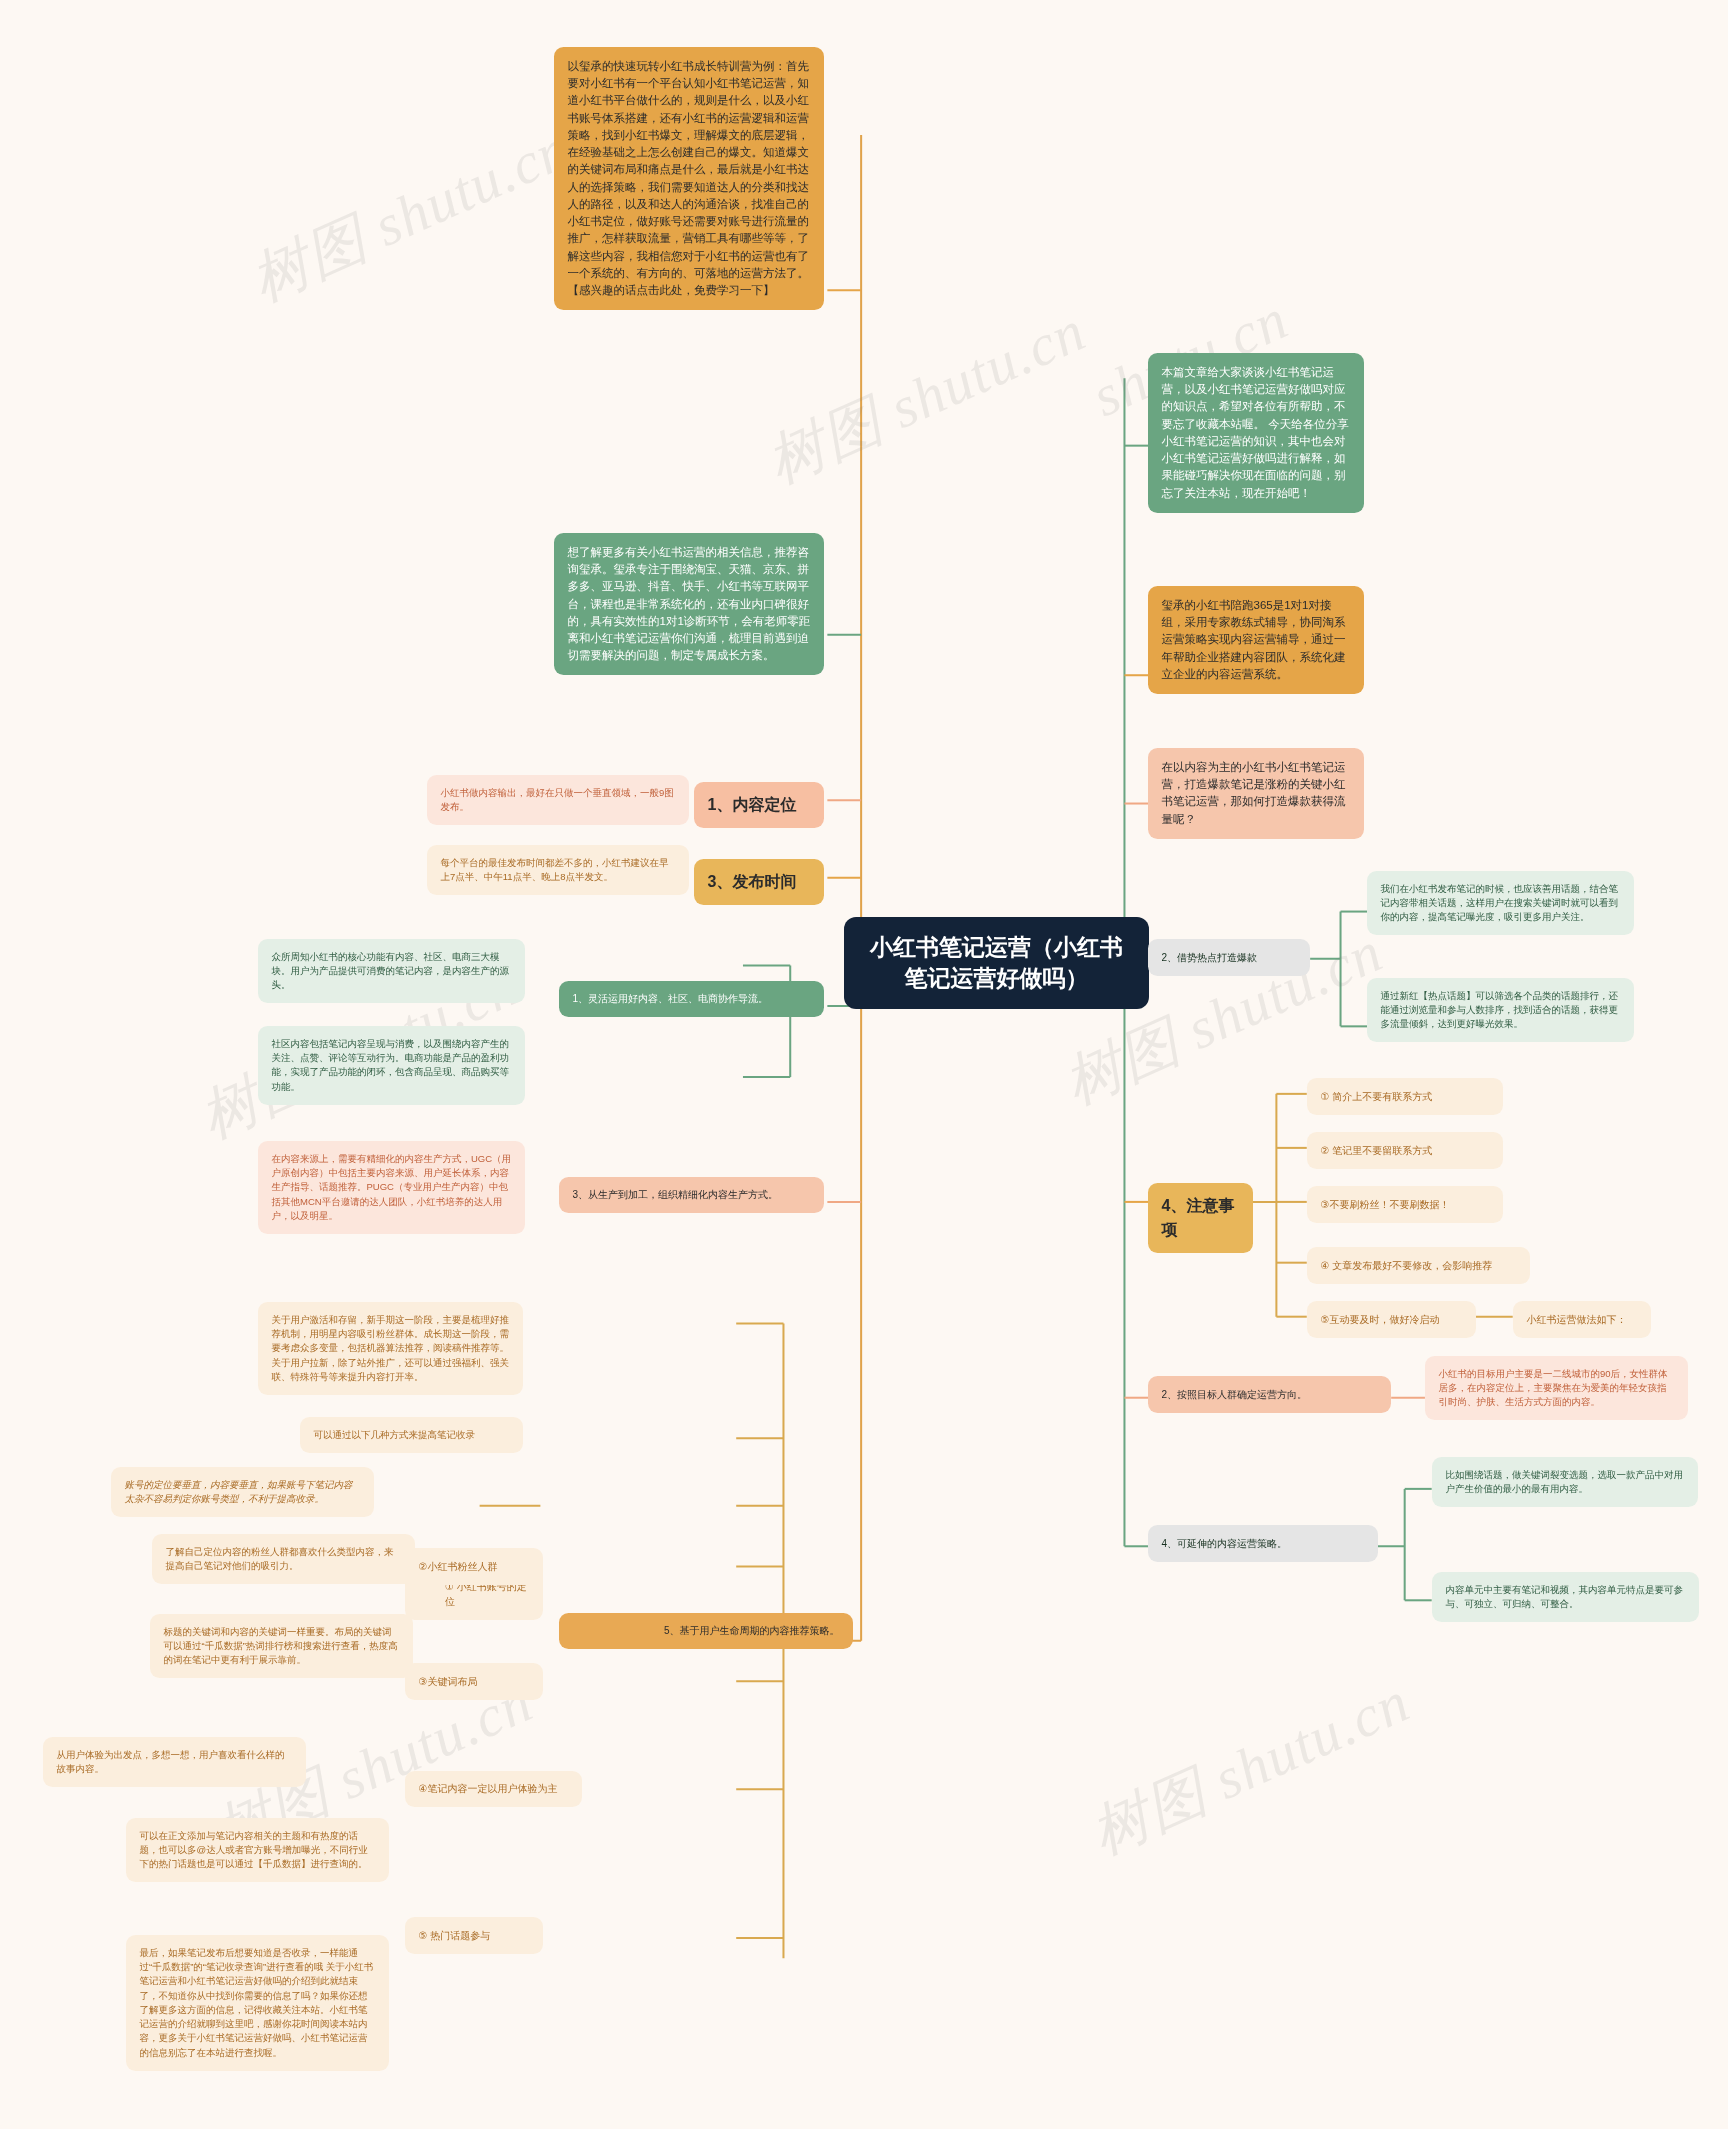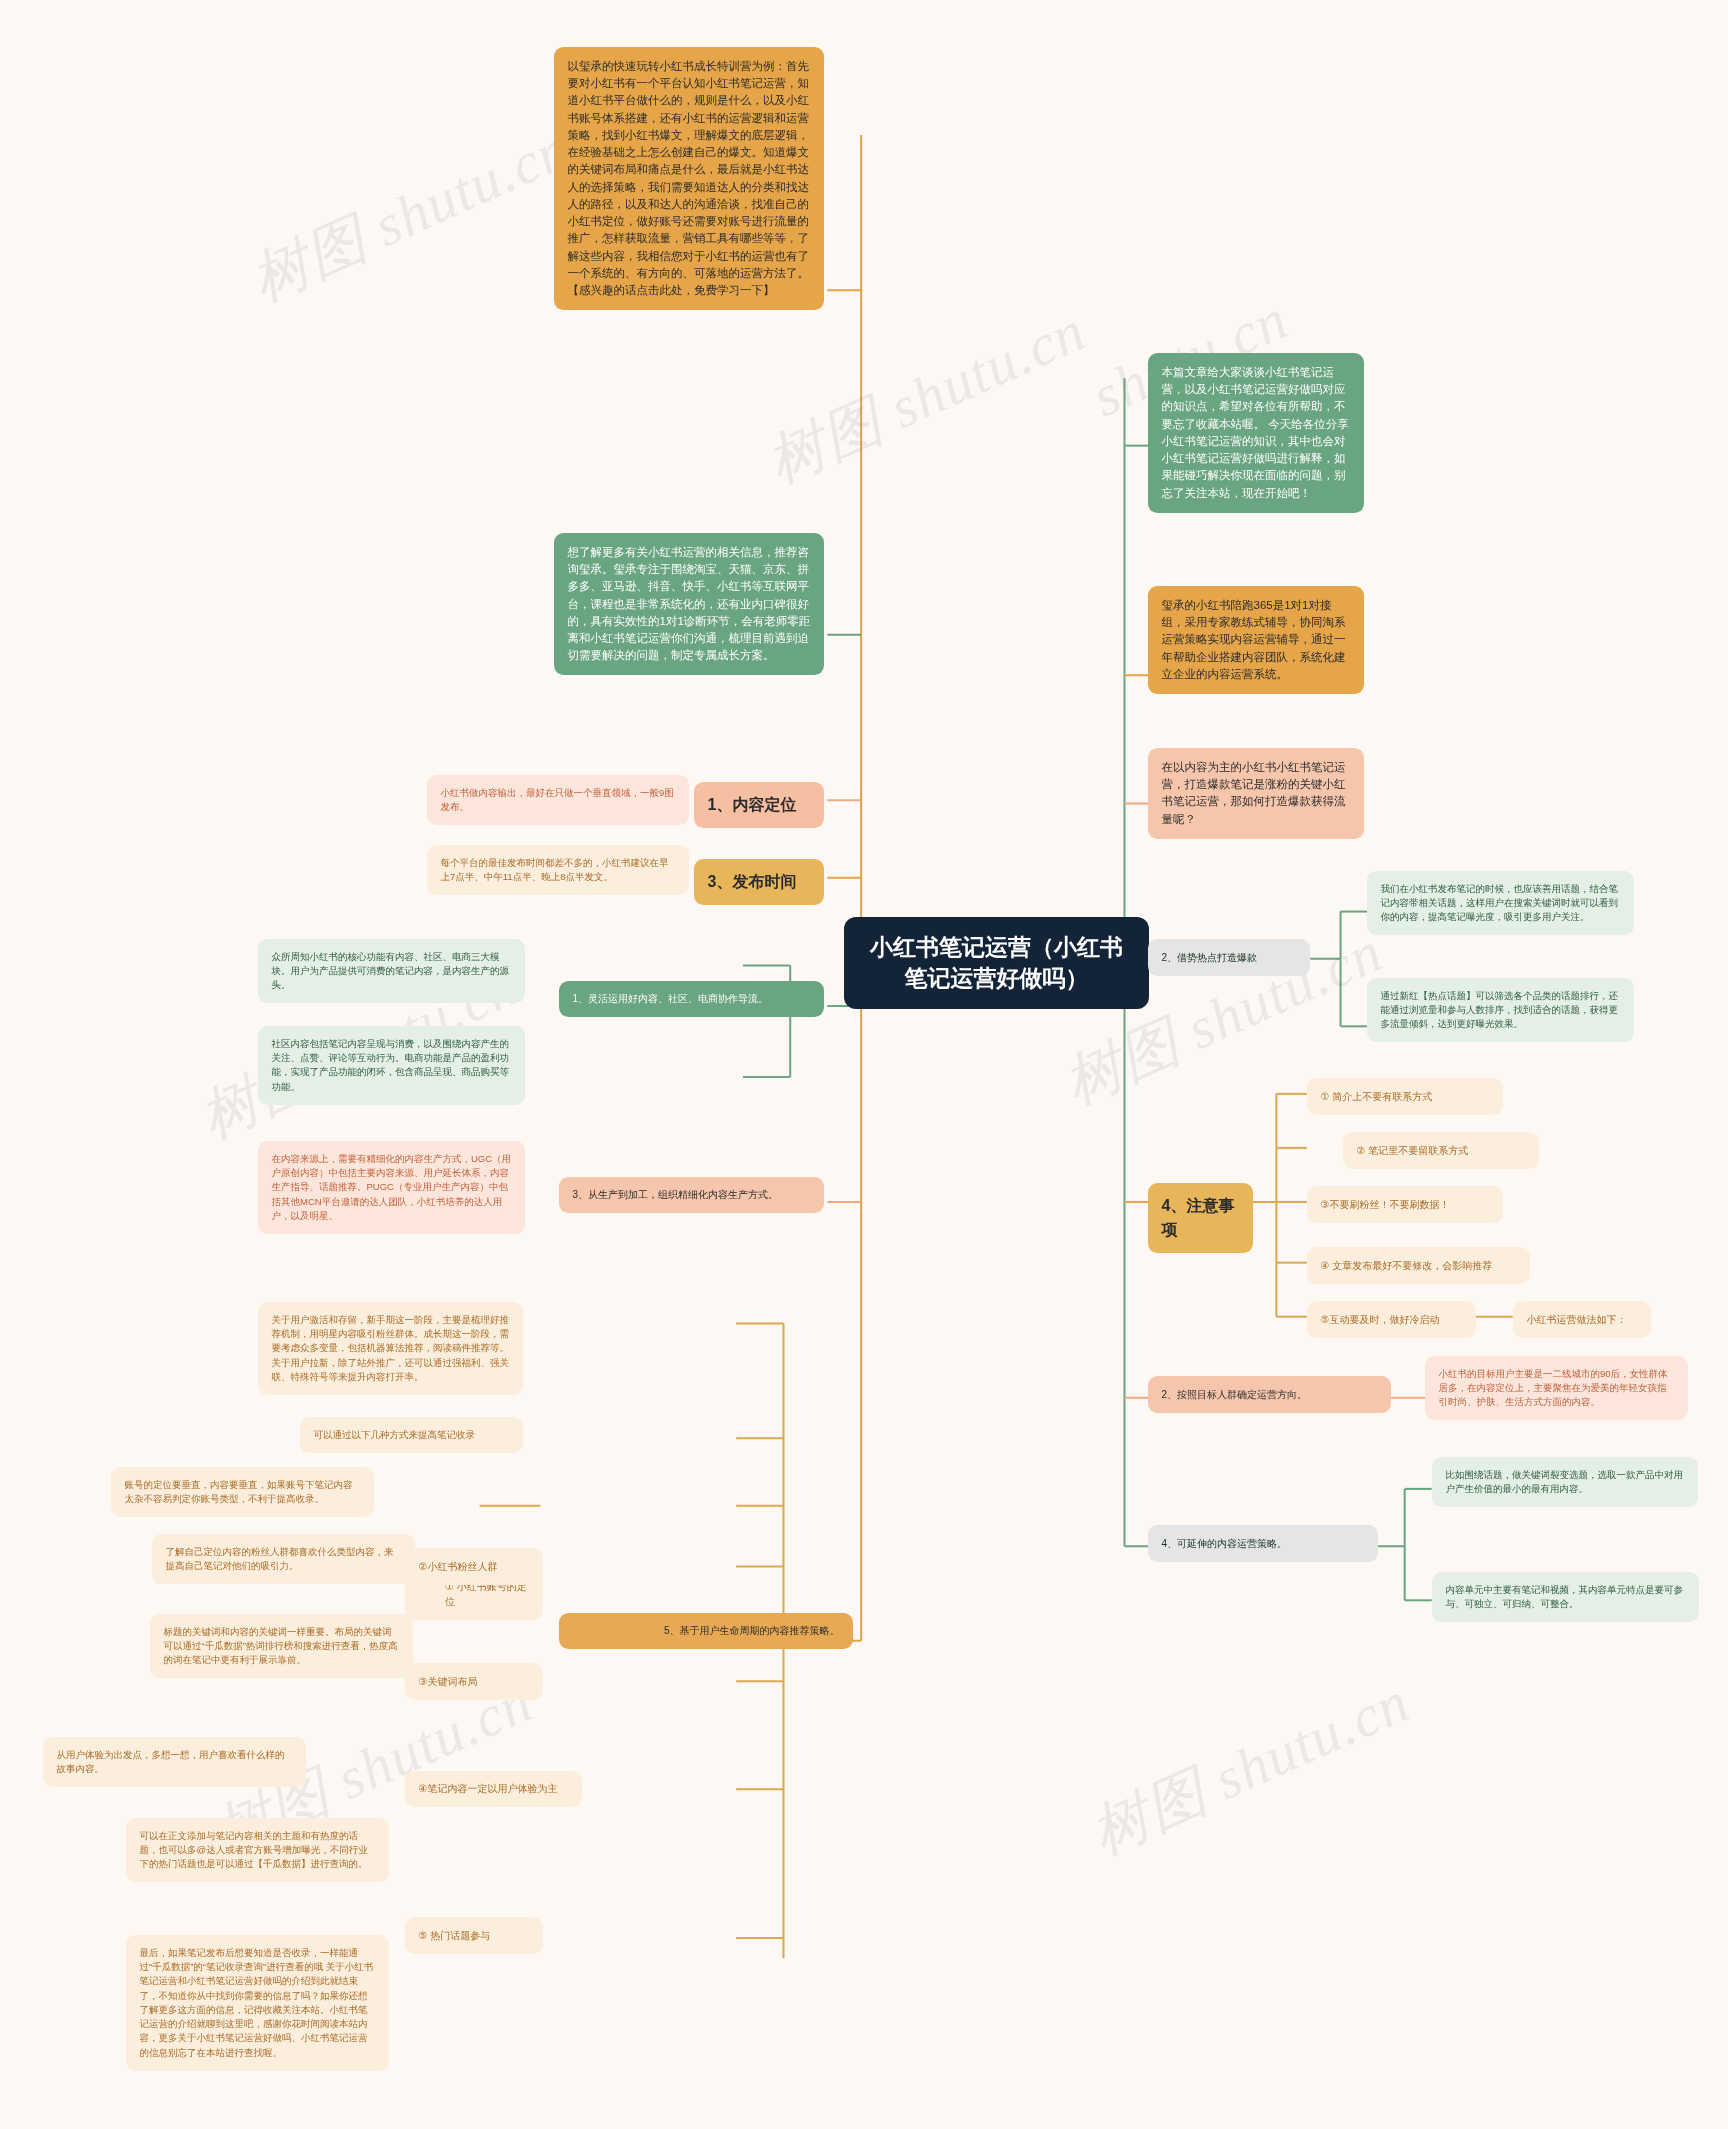--- a/index.html
+++ b/index.html
@@ -159,21 +159,21 @@
 
   <div class="node t-peach-m chip" style="left:559px; top:1177px; width:265px; line-height:1.45;">3、从生产到加工，组织精细化内容生产方式。</div>
   <div class="node t-peach-l sm" style="left:258px; top:1141px; width:267px;">在内容来源上，需要有精细化的内容生产方式，UGC（用户原创内容）中包括主要内容来源、用户延长体系，内容生产指导、话题推荐。PUGC（专业用户生产内容）中包括其他MCN平台邀请的达人团队，小红书培养的达人用户，以及明星。</div>
 
   <div class="node t-orange-m chip" style="left:559px; top:1613px; width:294px; line-height:1.45;text-align:right;">5、基于用户生命周期的内容推荐策略。</div>
 
   <div class="node t-orange-l sm" style="left:258px; top:1302px; width:265px;">关于用户激活和存留，新手期这一阶段，主要是梳理好推荐机制，用明星内容吸引粉丝群体。成长期这一阶段，需要考虑众多变量，包括机器算法推荐，阅读稿件推荐等。关于用户拉新，除了站外推广，还可以通过强福利、强关联、特殊符号等来提升内容打开率。</div>
   <div class="node t-orange-l sm" style="left:300px; top:1417px; width:223px; white-space:nowrap;">可以通过以下几种方式来提高笔记收录</div>
 
   <div class="node t-orange-l chip" style="left:405px; top:1568px; width:138px;padding-left:40px;">① 小红书账号的定位</div>
-  <div class="node t-orange-l sm" style="left:111px; top:1467px; width:263px;">账号的定位要垂直，内容要垂直，如果账号下笔记内容太杂不容易判定你账号类型，不利于提高收录。</div>
+  <div class="node t-orange-l sm" style="left:111px; top:1467px; width:263px;font-style:italic;">账号的定位要垂直，内容要垂直，如果账号下笔记内容太杂不容易判定你账号类型，不利于提高收录。</div>
 
   <div class="node t-orange-l chip" style="left:405px; top:1548px; width:138px;">②小红书粉丝人群</div>
   <div class="node t-orange-l sm" style="left:111px; top:1534px; width:263px;margin-left:41px;">了解自己定位内容的粉丝人群都喜欢什么类型内容，来提高自己笔记对他们的吸引力。</div>
 
   <div class="node t-orange-l chip" style="left:405px; top:1663px; width:138px;">③关键词布局</div>
   <div class="node t-orange-l sm" style="left:150px; top:1614px; width:263px;">标题的关键词和内容的关键词一样重要。布局的关键词可以通过“千瓜数据”热词排行榜和搜索进行查看，热度高的词在笔记中更有利于展示靠前。</div>
 
   <div class="node t-orange-l chip" style="left:405px; top:1771px; width:177px; line-height:1.4;">④笔记内容一定以用户体验为主</div>
   <div class="node t-orange-l sm" style="left:43px; top:1737px; width:263px;">从用户体验为出发点，多想一想，用户喜欢看什么样的故事内容。</div>
 
@@ -187,21 +187,21 @@
   <div class="node t-orange-s big" style="left:1148px; top:586px; width:216px;">玺承的小红书陪跑365是1对1对接组，采用专家教练式辅导，协同淘系运营策略实现内容运营辅导，通过一年帮助企业搭建内容团队，系统化建立企业的内容运营系统。</div>
 
   <div class="node t-peach-m big" style="left:1148px; top:748px; width:216px;">在以内容为主的小红书小红书笔记运营，打造爆款笔记是涨粉的关键小红书笔记运营，那如何打造爆款获得流量呢？</div>
 
   <div class="node t-green-m chip" style="left:1148px; top:939px; width:162px; text-align:left;">2、借势热点打造爆款</div>
   <div class="node t-green-l sm" style="left:1367px; top:871px; width:267px;">我们在小红书发布笔记的时候，也应该善用话题，结合笔记内容带相关话题，这样用户在搜索关键词时就可以看到你的内容，提高笔记曝光度，吸引更多用户关注。</div>
   <div class="node t-green-l sm" style="left:1367px; top:978px; width:267px;">通过新红【热点话题】可以筛选各个品类的话题排行，还能通过浏览量和参与人数排序，找到适合的话题，获得更多流量倾斜，达到更好曝光效果。</div>
 
   <div class="node t-amber-s topic2" style="left:1148px; top:1183px; width:105px; text-align:left;">4、注意事项</div>
   <div class="node t-orange-l chip" style="left:1307px; top:1078px; width:196px;">① 简介上不要有联系方式</div>
-  <div class="node t-orange-l chip" style="left:1307px; top:1132px; width:196px;margin-left:36px;">② 笔记里不要留联系方式</div>
+  <div class="node t-orange-l chip" style="left:1307px; top:1132px; width:196px;">② 笔记里不要留联系方式</div>
   <div class="node t-orange-l chip" style="left:1307px; top:1186px; width:196px;">③不要刷粉丝！不要刷数据！</div>
   <div class="node t-orange-l chip" style="left:1307px; top:1247px; width:223px;">④ 文章发布最好不要修改，会影响推荐</div>
   <div class="node t-orange-l chip" style="left:1307px; top:1301px; width:169px;">⑤互动要及时，做好冷启动</div>
   <div class="node t-orange-l chip" style="left:1513px; top:1301px; width:138px;">小红书运营做法如下：</div>
 
   <div class="node t-peach-m chip" style="left:1148px; top:1376px; width:243px; text-align:left;">2、按照目标人群确定运营方向。</div>
   <div class="node t-peach-l sm" style="left:1425px; top:1356px; width:263px;">小红书的目标用户主要是一二线城市的90后，女性群体居多，在内容定位上，主要聚焦在为爱美的年轻女孩指引时尚、护肤、生活方式方面的内容。</div>
 
   <div class="node t-green-m chip" style="left:1148px; top:1525px; width:230px; text-align:left;">4、可延伸的内容运营策略。</div>
   <div class="node t-green-l sm" style="left:1432px; top:1457px; width:266px;">比如围绕话题，做关键词裂变选题，选取一款产品中对用户产生价值的最小的最有用内容。</div>

